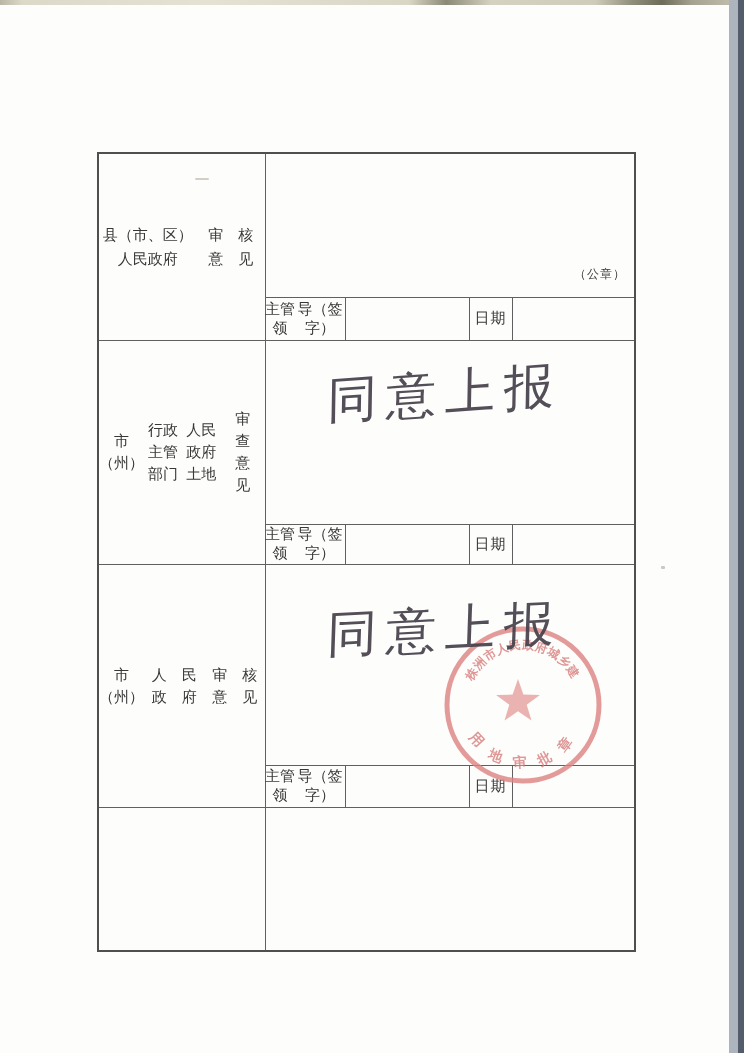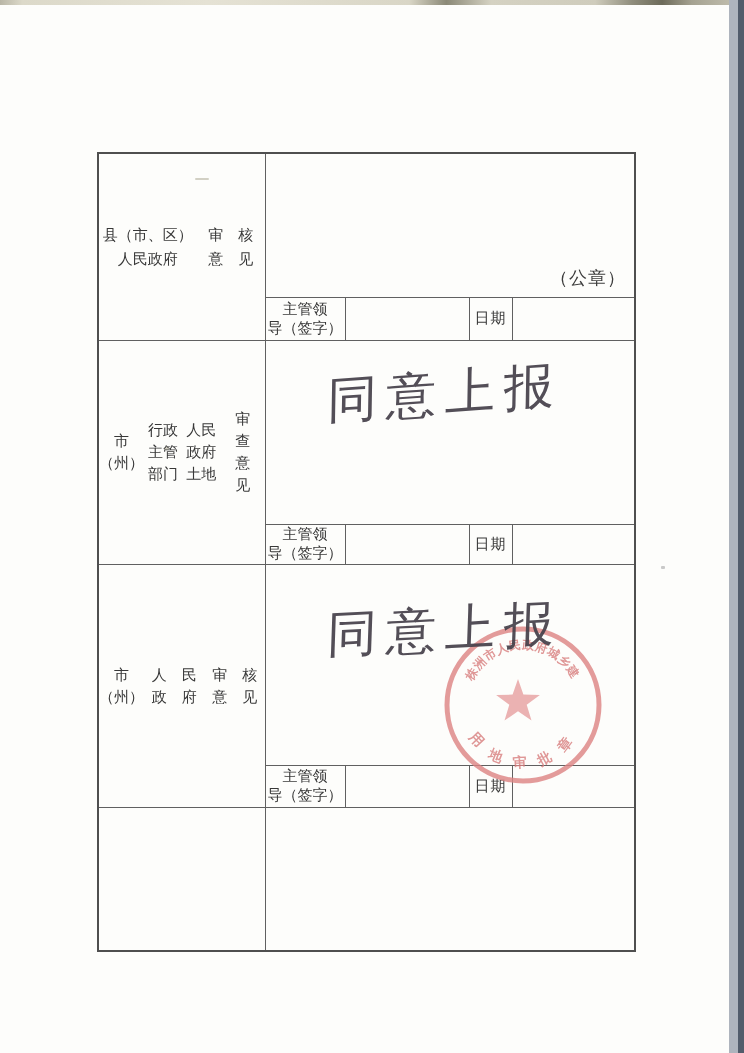--- a/index.html
+++ b/index.html
@@ -16,26 +16,26 @@
 
   
   .tbl { position:absolute; left:97px; top:152px; width:539px; height:800px;
          border:2px solid #4f4f4f; background:transparent; }
   .vline { position:absolute; width:1px; background:#606060; }
   .hline { position:absolute; height:1px; background:#606060; }
 
   .cell { position:absolute; display:flex; align-items:center; justify-content:center;
           text-align:center; color:#383838; }
   .label-cell { left:0; width:166px; flex-direction:row; font-size:15px; line-height:24px; }
-  .sign-cell  { left:166px; width:80px; flex-direction:column; font-size:15px; line-height:19px; }
+  .sign-cell  { left:166px; width:80px; flex-direction:row; font-size:15px; line-height:19px; }
   .sign-val   { left:246px; width:124px; }
   .date-cell  { left:370px; width:43px; font-size:15px; letter-spacing:1px; }
   .date-val   { left:413px; width:122px; }
 
-  .gz { position:absolute; right:8px; top:112px; font-size:18px; color:#3c3c3c; letter-spacing:1px; }
+  .gz { position:absolute; right:8px; top:112px; font-size:12px; color:#3c3c3c; letter-spacing:1px; }
 
   .handwriting { position:absolute; font-size:50px; color:#45404a; opacity:.92;
     letter-spacing:9px; transform:rotate(-4deg) skewX(-5deg); white-space:nowrap; z-index:3;
     font-family:"Liberation Serif","DejaVu Serif",serif; }
   .seal-svg { position:absolute; z-index:2; pointer-events:none; }
 </style>
 </head>
 <body>
 
 <div class="page">

